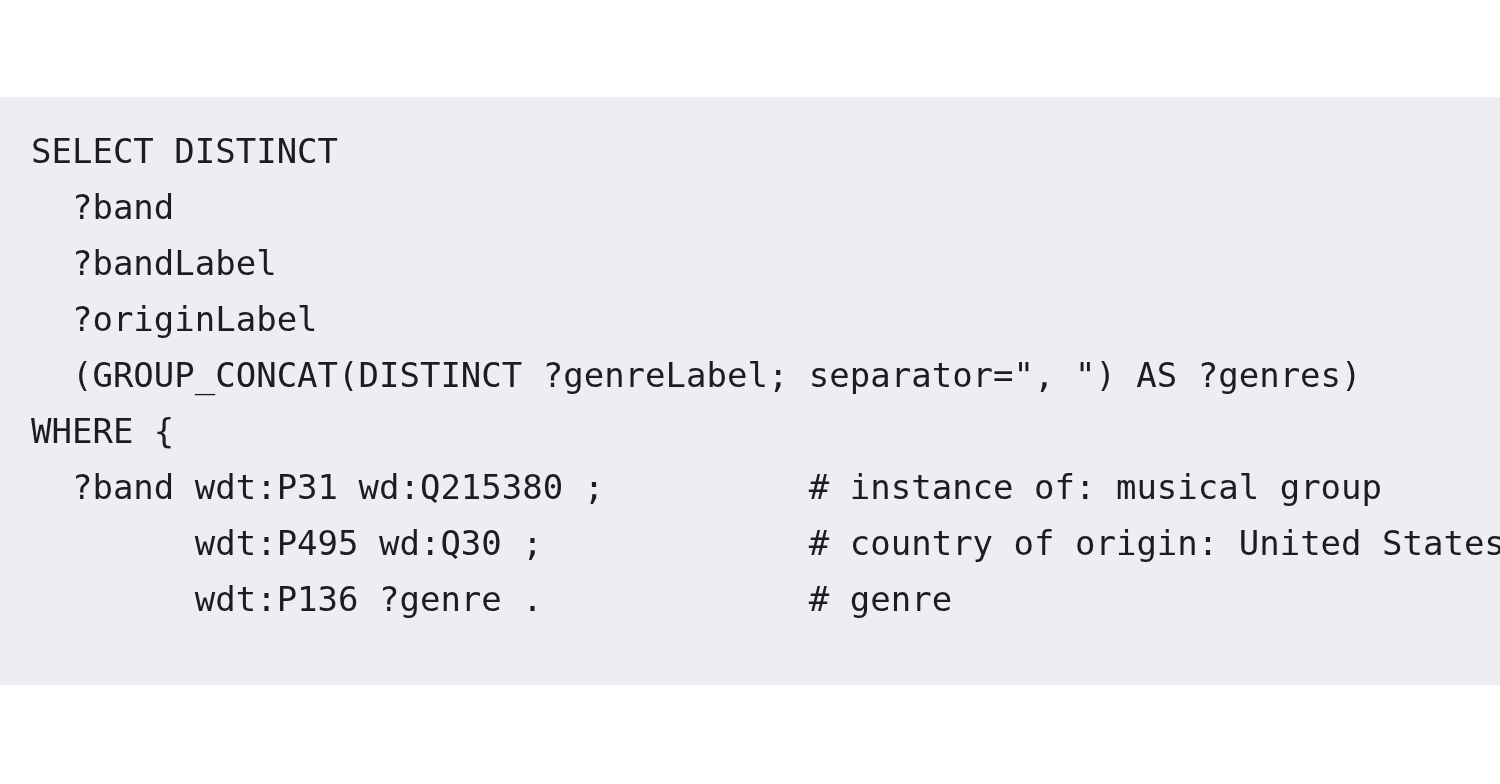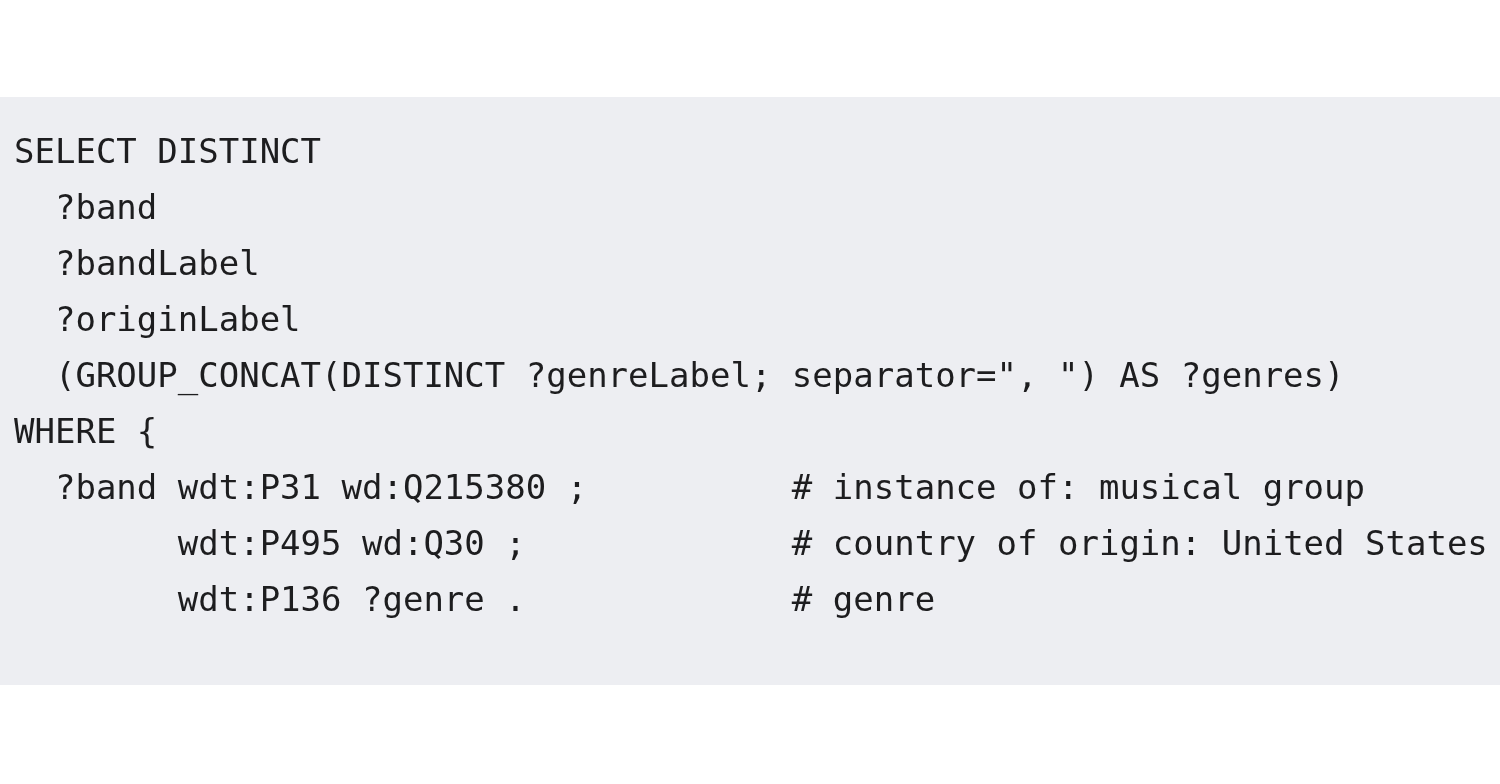--- a/index.html
+++ b/index.html
@@ -24,21 +24,21 @@
 
   
   #code-block {
     position: absolute;
     left: 0;
     top: 97px;
     width: 1500px;
     height: 588px;
     background: #edeef2;
     box-sizing: border-box;
-    padding: 26px 0 0 0;
+    padding: 26px 0 0 17px;
     overflow: hidden;
   }
 
   #code-lines {
     margin: 0;
     padding: 0 0 0 14px;
     font-family: "DejaVu Sans Mono", "Liberation Mono", monospace;
     font-size: 34px;
     line-height: 56px;
     color: #1d1d1f;

